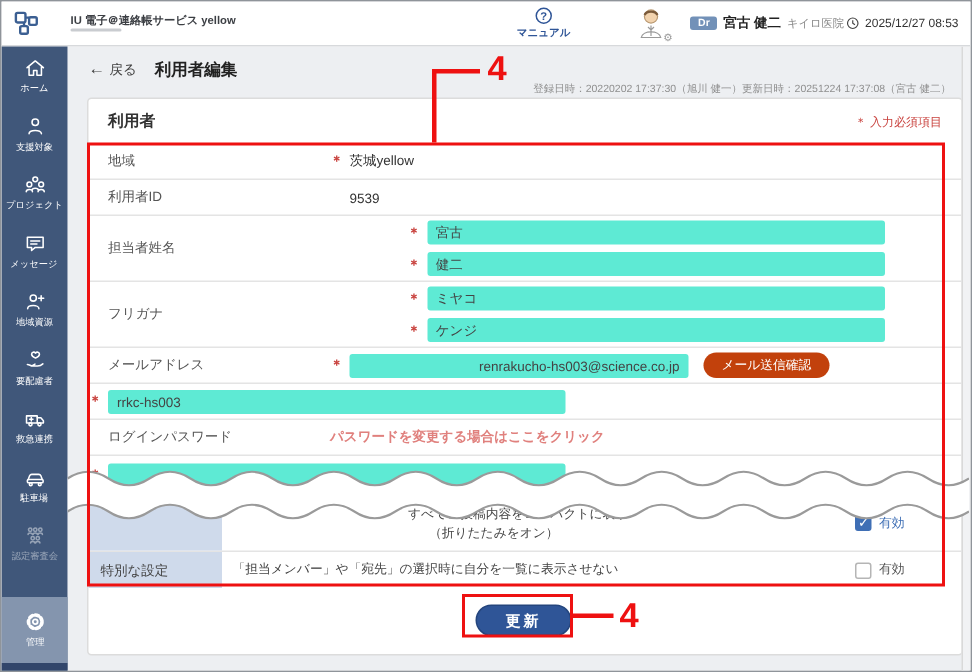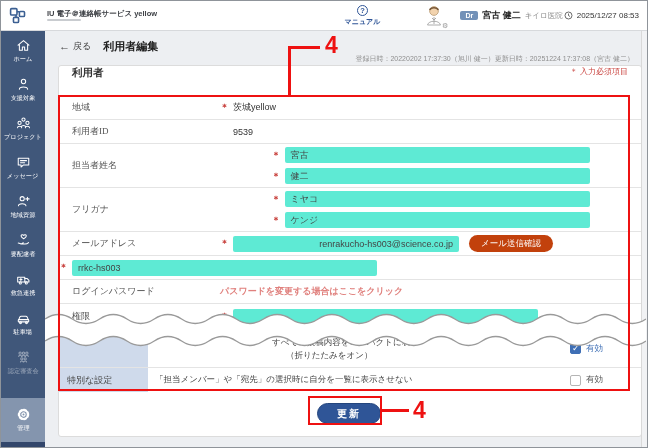--- a/index.html
+++ b/index.html
@@ -39,26 +39,26 @@
   
   .main{position:absolute;left:44px;top:30px;width:601px;height:416px;background:#edeff2;}
   .scroll-strip{position:absolute;right:0;top:30px;width:6px;height:416px;background:#f1f2f4;border-left:1px solid #d9d9d9;z-index:2;}
   .page-head{position:absolute;left:14px;top:8px;display:flex;align-items:center;gap:12px;}
   .back{font-size:9px;color:#444;cursor:pointer;display:flex;align-items:center;gap:3px;}
   .back .arr{font-size:11px;line-height:1;}
   .page-title{font-size:11px;font-weight:bold;color:#222;margin:0;}
   .meta{position:absolute;right:12px;top:23px;font-size:7px;color:#8f8f8f;white-space:nowrap;}
 
   .panel{position:absolute;left:13px;top:34px;width:584px;height:372px;background:#fff;border:1px solid #dcdcdc;border-radius:3px;}
-  .sec-head{height:30px;display:flex;justify-content:space-between;padding:0 13px;}
+  .sec-head{height:30px;display:flex;align-items:center;justify-content:space-between;padding:0 13px;}
   .sec-title{font-size:10.5px;font-weight:bold;color:#333;margin:0;}
   .req-note{font-size:8px;color:#c9433f;}
 
   .row{display:flex;align-items:center;border-bottom:1px solid #e4e4e4;}
-  .lbl{width:161px;padding-left:13px;font-size:9px;color:#555;flex-shrink:0;align-self:stretch;display:flex;align-items:center;font-family:Liberation Serif, serif;}
+  .lbl{width:161px;padding-left:13px;font-size:9px;color:#555;flex-shrink:0;align-self:stretch;display:flex;align-items:center;}
   .lbl.blue{width:89px;padding-left:8px;background:#cfdaeb;color:#444;}
   .val{flex:1;display:flex;align-items:center;min-width:0;}
   .req{width:13px;font-size:9px;color:#c9433f;font-weight:bold;flex-shrink:0;}
   .plain{font-size:9px;color:#333;}
   .tinput{height:16px;line-height:16px;background:#5eead4;border-radius:2px;font-size:9px;color:#444;padding:0 6px;overflow:hidden;white-space:nowrap;}
   .w305{width:305px;} .w247{width:226px;text-align:right;}
   .stack{display:flex;flex-direction:column;gap:5px;padding:5px 0;}
   .stack-line{display:flex;align-items:center;}
   .mail-btn{margin-left:10px;background:#c2410c;color:#fff;border:none;border-radius:9px;font-size:8.5px;padding:2.5px 12px;cursor:pointer;}
   .pw-link{font-size:9px;color:#e0807d;font-weight:bold;cursor:pointer;}
@@ -301,21 +301,20 @@
       </div>
 
       <div class="row r-h24">
         <div class="lbl">ログインパスワード</div>
         <div class="val">
           <span class="pw-link">パスワードを変更する場合はここをクリック</span>
         </div>
       </div>
 
       <div class="row r-h26">
-        <div class="lbl">権限</div>
         <div class="val">
           <span class="req">＊</span>
           <div class="tinput w305"></div>
         </div>
       </div>
 
       <div class="row r-h38">
         <div class="lbl blue"></div>
         <div class="val">
           <div class="cmp-text">

